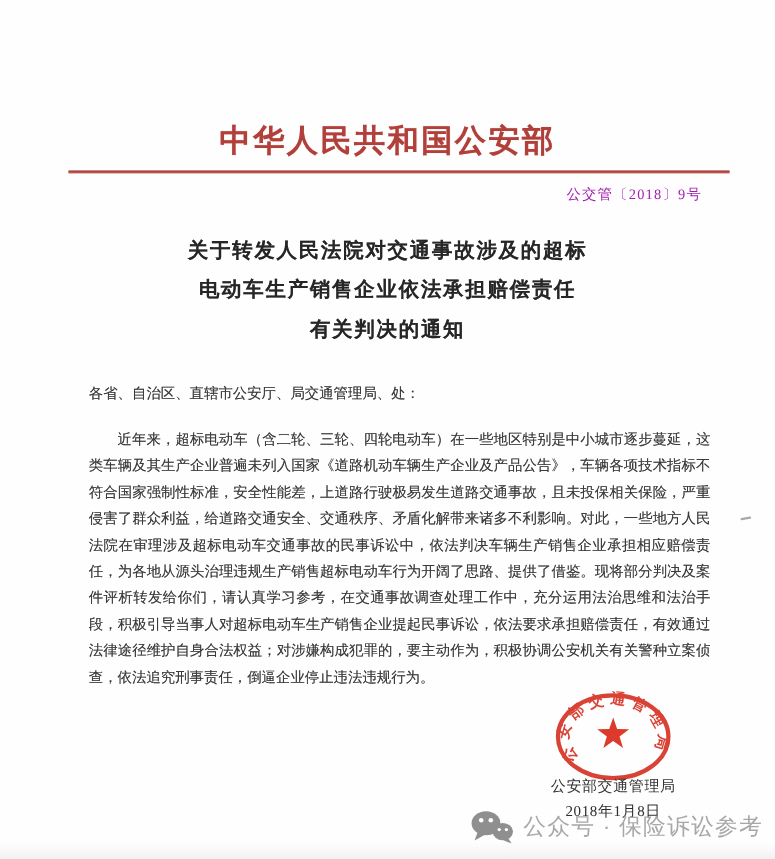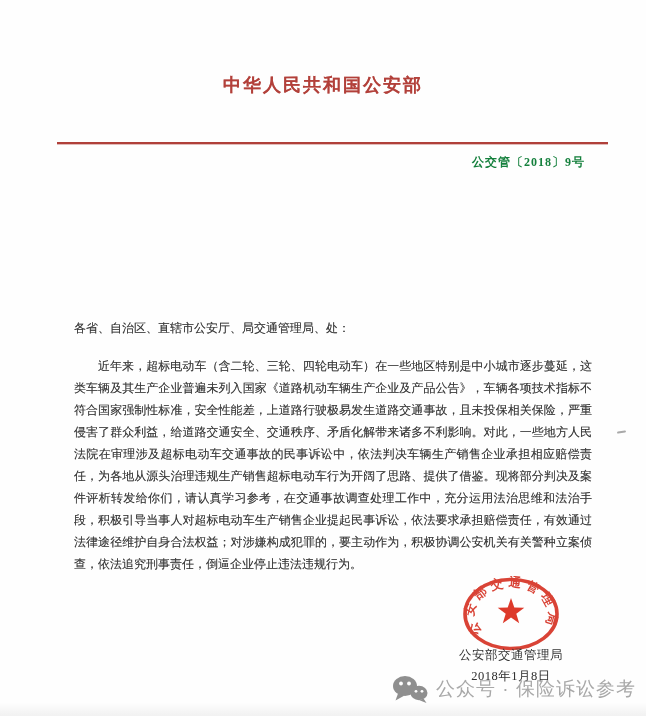--- a/index.html
+++ b/index.html
@@ -5,38 +5,37 @@
   html,body{margin:0;padding:0;background:#e9e9e9;}
   .page{
     position:relative;
     width:646px;height:716px;
     margin:0 auto;
     background:#fefefe;
     overflow:hidden;
     font-family:"Liberation Serif","DejaVu Serif",serif;
   }
   .org-title{
-    position:absolute;top:73px;left:0;right:0;
+    position:absolute;top:100px;left:0;right:0;
     text-align:center;
-    font-size:18px;font-weight:bold;
+    font-size:26px;font-weight:bold;
     letter-spacing:2px;
     color:#b2403a;
     text-shadow:0 0 0.6px rgba(178,64,58,.6);
   }
   .red-rule{
     position:absolute;left:57px;top:142px;
     width:551px;height:2px;
     background:#b0403a;
     box-shadow:0 1px 0 rgba(176,64,58,.35);
   }
   .doc-number{
     position:absolute;top:154px;right:61px;
-    font-size:12px;color:#15803d;
+    font-size:12px;color:#a21caf;
     letter-spacing:1px;
-    font-weight:bold;
   }
   .doc-title{
     position:absolute;top:192px;left:0;right:0;
     text-align:center;
     font-size:17px;font-weight:bold;
     line-height:33px;
     color:#262626;
     letter-spacing:1.5px;
     text-shadow:0 0 0.5px rgba(40,40,40,.6);
   }
@@ -95,20 +94,25 @@
 <body>
 
 <div class="page">
 
   <div class="org-title">中华人民共和国公安部</div>
 
   <div class="red-rule"></div>
 
   <div class="doc-number">公交管〔2018〕9号</div>
 
+  <div class="doc-title">
+    <div>关于转发人民法院对交通事故涉及的超标</div>
+    <div>电动车生产销售企业依法承担赔偿责任</div>
+    <div>有关判决的通知</div>
+  </div>
 
   <div class="body">
     <p class="salutation">各省、自治区、直辖市公安厅、局交通管理局、处：</p>
     <p class="para">近年来，超标电动车（含二轮、三轮、四轮电动车）在一些地区特别是中小城市逐步蔓延，这类车辆及其生产企业普遍未列入国家《道路机动车辆生产企业及产品公告》，车辆各项技术指标不符合国家强制性标准，安全性能差，上道路行驶极易发生道路交通事故，且未投保相关保险，严重侵害了群众利益，给道路交通安全、交通秩序、矛盾化解带来诸多不利影响。对此，一些地方人民法院在审理涉及超标电动车交通事故的民事诉讼中，依法判决车辆生产销售企业承担相应赔偿责任，为各地从源头治理违规生产销售超标电动车行为开阔了思路、提供了借鉴。现将部分判决及案件评析转发给你们，请认真学习参考，在交通事故调查处理工作中，充分运用法治思维和法治手段，积极引导当事人对超标电动车生产销售企业提起民事诉讼，依法要求承担赔偿责任，有效通过法律途径维护自身合法权益；对涉嫌构成犯罪的，要主动作为，积极协调公安机关有关警种立案侦查，依法追究刑事责任，倒逼企业停止违法违规行为。</p>
   </div>
 
   <svg class="seal" width="100" height="76" viewBox="0 0 100 76">
     <ellipse cx="50" cy="38" rx="46" ry="34.5" fill="none" stroke="#d8392b" stroke-width="3.6"></ellipse>
     <polygon points="50,22 53.3,31.5 63.3,31.7 55.3,37.7 58.2,47.3 50,41.6 41.8,47.3 44.7,37.7 36.7,31.7 46.7,31.5" fill="#dd2f1f"></polygon>
     <path id="sealArc" d="M 23.8,57.4 A 37,27.5 0 1 1 76.2,57.4" fill="none"></path>

